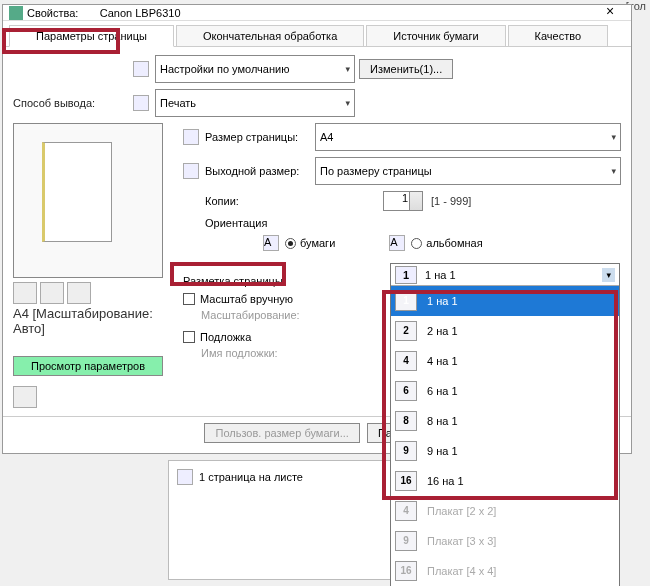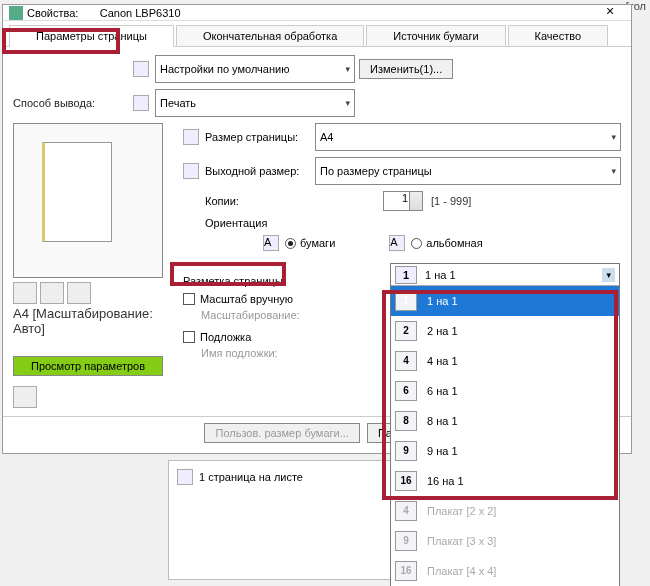--- a/index.html
+++ b/index.html
@@ -40,21 +40,21 @@
 .range { margin-left: 8px; color: #333; }
 
 .radio { display: inline-flex; align-items: center; margin-right: 14px; }
 .radio .dot { width: 11px; height: 11px; border: 1px solid #555; border-radius: 50%; margin-right: 4px; display:inline-flex; align-items:center; justify-content:center; }
 .radio .dot.sel::after { content:""; width:5px; height:5px; background:#222; border-radius:50%; }
 
 .cbx { display:flex; align-items:center; margin:4px 0; }
 .cbx .box { width:12px; height:12px; border:1px solid #555; margin-right:5px; }
 .dim { color:#999; }
 
-.wide-btn { width: 150px; height: 20px; border:1px solid #888; background:#84cc16; text-align:center; line-height:18px; cursor:pointer; }
+.wide-btn { width: 150px; height: 20px; border:1px solid #888; background:#86efac; text-align:center; line-height:18px; cursor:pointer; }
 
 .footer { border-top:1px solid #ccc; padding:6px 10px; text-align:center; }
 
 .hl { position:absolute; border:4px solid #a92034; pointer-events:none; }
 .hl1 { left:2px; top:28px; width:118px; height:26px; }
 .hl2 { left:170px; top:262px; width:116px; height:24px; }
 .hl3 { left:382px; top:290px; width:236px; height:210px; }
 
 .dropdown { position:absolute; left:390px; top:263px; width:230px; border:1px solid #777; background:#fff; }
 .dd-cur { height:22px; border-bottom:1px solid #aaa; display:flex; align-items:center; padding:0 4px; }

